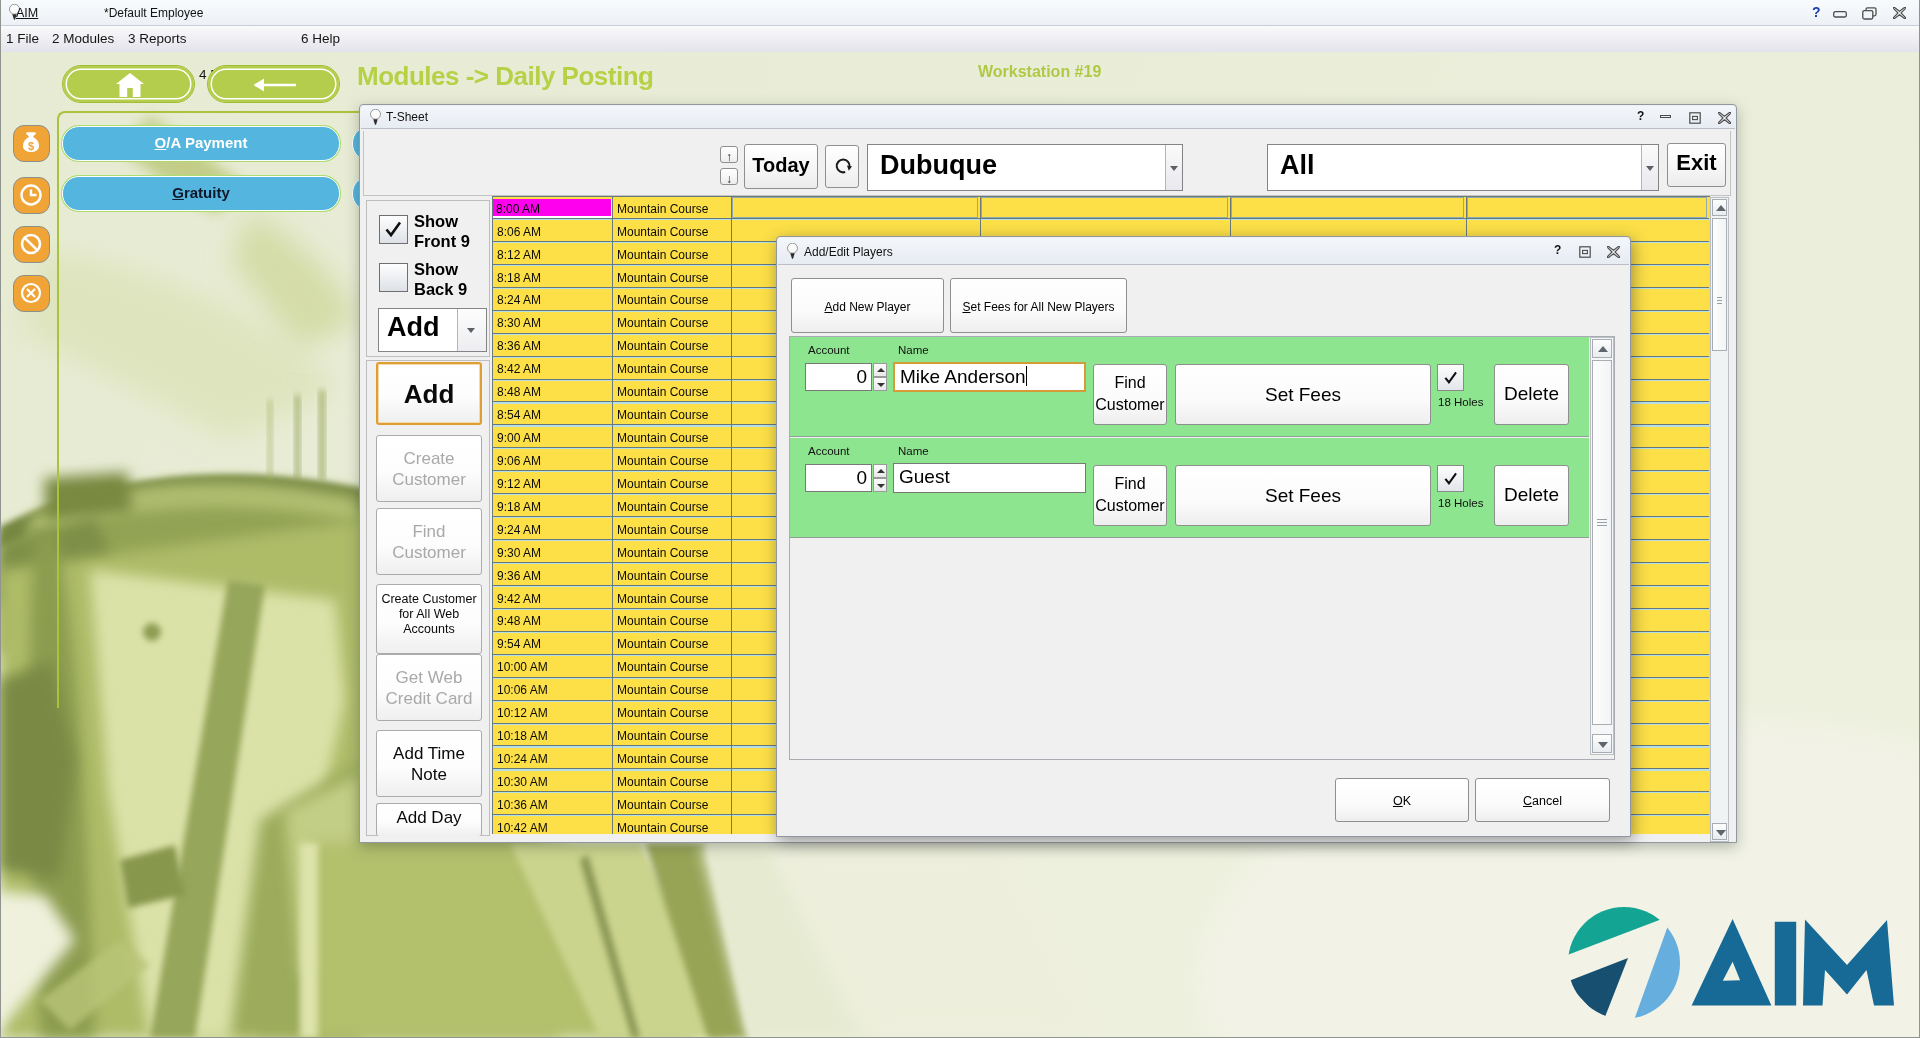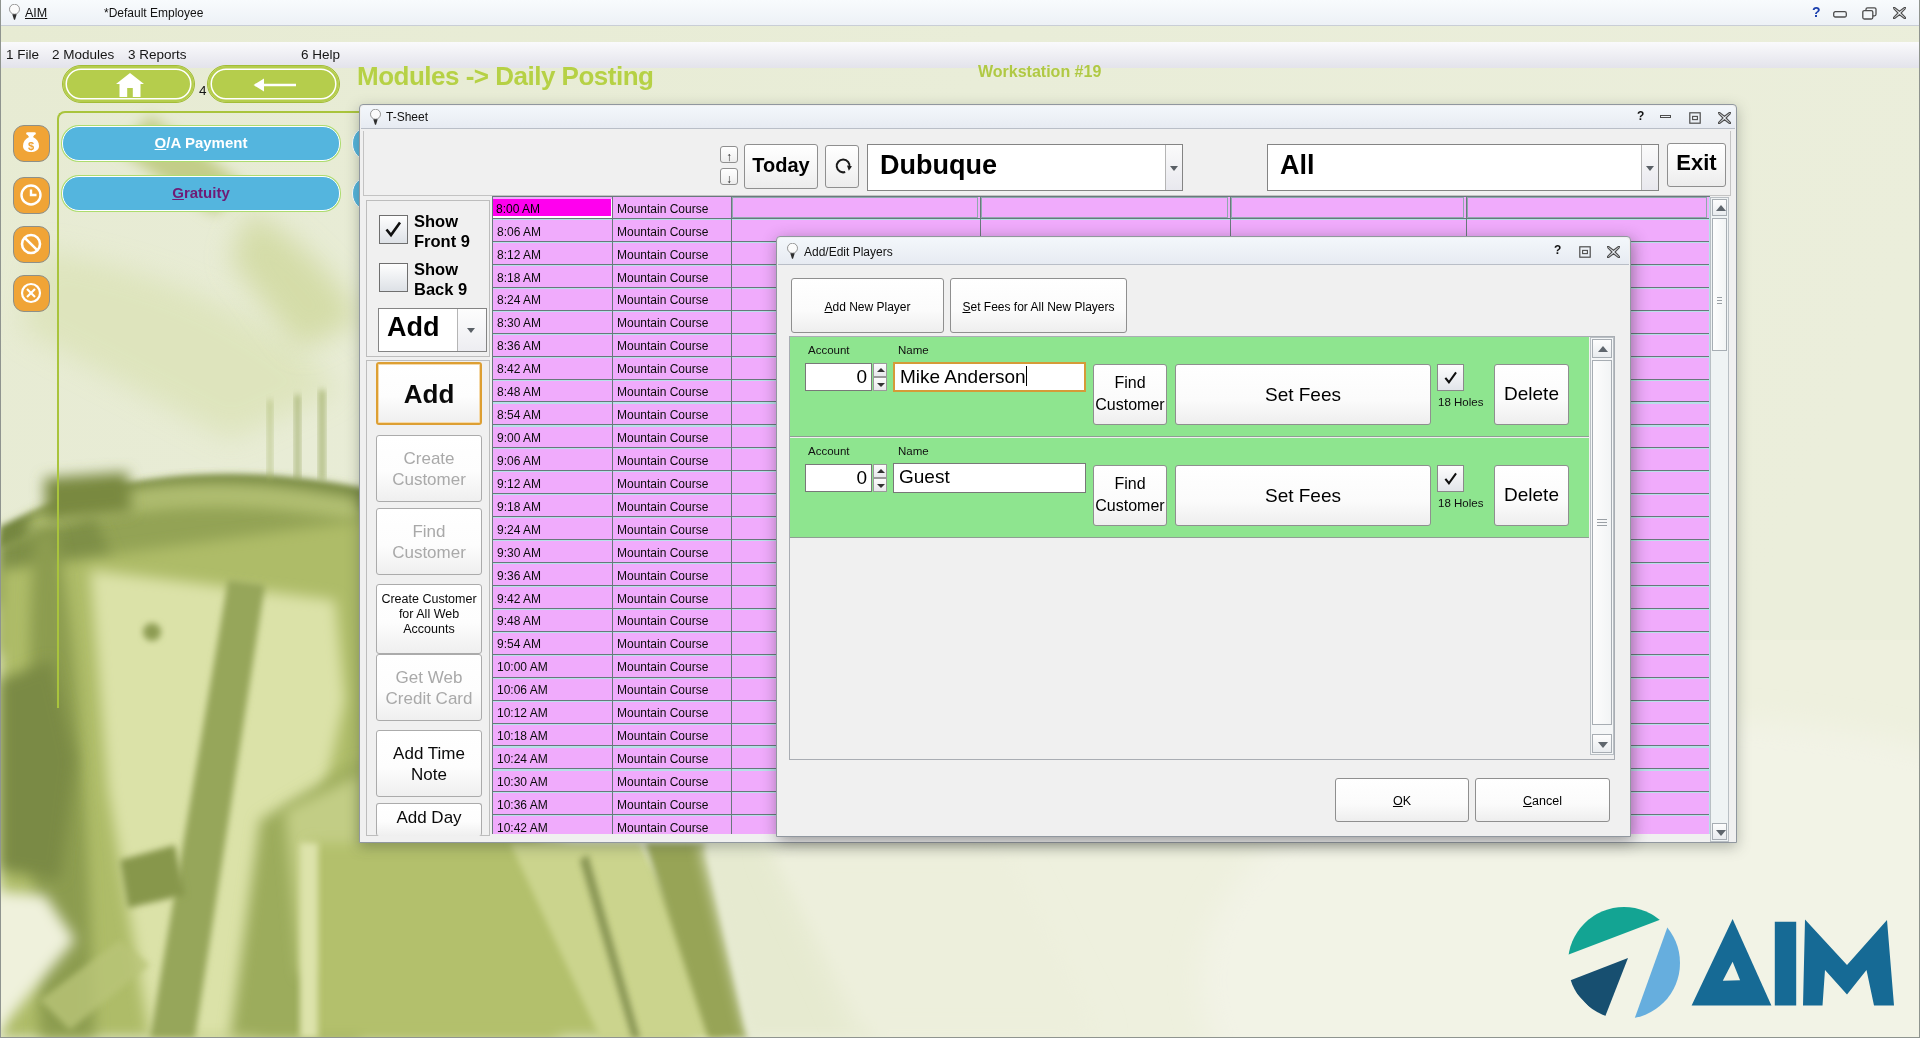--- a/index.html
+++ b/index.html
@@ -1,32 +1,32 @@
 <!DOCTYPE html>
 <html><head><meta charset="utf-8"><style>
 *{margin:0;padding:0;box-sizing:border-box;}
 html,body{width:1920px;height:1038px;overflow:hidden;font-family:"Liberation Sans",sans-serif;}
 body{position:relative;background:#e7ecd6;}
 .abs{position:absolute;}
 
 #titlebar{left:0;top:0;width:1920px;height:26px;background:linear-gradient(#f8fbfd,#edf1f6);border-bottom:1px solid #c9ced6;}
 #titlebar .txt{position:absolute;top:6px;font-size:12.5px;color:#111;}
-#menubar{left:0;top:42px;width:1920px;height:26px;background:linear-gradient(#fafafc,#e3e3eb);}
+#menubar{left:0;top:26px;width:1920px;height:26px;background:linear-gradient(#fafafc,#e3e3eb);}
 #menubar span{position:absolute;top:5px;font-size:13.5px;color:#151515;}
 
 .win{position:absolute;background:#f0f0f0;border:1px solid #90979f;border-radius:4px 4px 0 0;box-shadow:0 4px 14px rgba(60,70,60,.35);}
 .wtitle{position:absolute;left:1px;top:1px;right:1px;height:23px;background:linear-gradient(#f3f7fb,#e7ebf2);border-bottom:1px solid #b9bec7;border-radius:4px 4px 0 0;font-size:12px;color:#111;}
 .wtitle .t{position:absolute;top:4px;}
 .btn{position:absolute;background:linear-gradient(#ffffff,#f6f6f6 55%,#ececec);border:1px solid #8f8f8f;border-radius:3px;color:#000;text-align:center;}
 .btn.white{background:linear-gradient(#ffffff,#fbfbfb 60%,#eeeeee);}
 .combo{position:absolute;background:#fff;border:1px solid #848484;}
 .combo .arr{position:absolute;top:0;right:0;bottom:0;width:17px;background:linear-gradient(#fbfbfb,#e8e8ee);border-left:1px solid #b5b5b5;}
 .carr{position:absolute;width:0;height:0;border-left:4.5px solid transparent;border-right:4.5px solid transparent;border-top:5px solid #5a6066;}
 
-.trow{position:absolute;left:492px;width:1217px;background:#f0abfc;border-bottom:1px solid #67787b;}
+.trow{position:absolute;left:492px;width:1217px;background:#fde047;border-bottom:1px solid #67787b;}
 .tcell{position:absolute;top:0;bottom:0;font-size:12px;color:#0b0b0b;padding:4.5px 0 0 4px;}
 .tcell.time{left:1px;width:118px;}
 .tcell.course{left:121px;width:116px;}
 .vline{position:absolute;top:197px;height:637px;width:1px;background:#69797c;}
 
 .sb{position:absolute;background:#eff3f4;border:1px solid #b9bfc4;}
 .sbtn{position:absolute;left:1px;right:1px;height:17px;background:linear-gradient(#fdfdfd,#e9ecef);border:1px solid #a7adb3;}
 .sthumb{position:absolute;left:1px;right:1px;background:linear-gradient(90deg,#fdfdfd,#f2f4f5);border:1px solid #a7adb3;}
 .grip{position:absolute;left:4px;right:4px;height:1px;background:#9aa0a5;}
 .tri-up{position:absolute;width:0;height:0;border-left:5px solid transparent;border-right:5px solid transparent;border-bottom:6px solid #5f666d;}
@@ -105,21 +105,21 @@
 <rect x="300" y="843" width="18" height="195" fill="#dde3ab" filter="url(#b3)"></rect>
 <path d="M700,843 L770,843 L880,1038 L748,1038 Z" fill="#e6ead0" filter="url(#b7)"></path>
 <path d="M770,843 L1000,843 L1100,1038 L860,1038 Z" fill="#edefdc" filter="url(#b14)"></path>
 </svg>
 
 <div class="abs" id="titlebar">
 <svg width="13" height="17" viewBox="0 0 13 17" style="position:absolute;left:8px;top:4px;">
 <circle cx="6.5" cy="5.2" r="5" fill="#fbfbfb" stroke="#8a8a8a" stroke-width="0.9"></circle>
 <path d="M4.3 10.3 L8.7 10.3 L7 15.8 L6 15.8 Z" fill="#2e2e2e"></path>
 </svg>
-<span class="txt" style="left:25px;text-decoration:underline;">AIM</span>
+<span class="txt" style="left:16px;text-decoration:underline;">AIM</span>
 <span class="txt" style="left:104px;font-size:12px;">*Default Employee</span>
 <span class="txt" style="left:1812px;top:4px;font-weight:bold;color:#1b3fae;font-size:14px;">?</span>
 <svg width="14" height="7" viewBox="0 0 14 7" style="position:absolute;left:1833px;top:11px;">
 <rect x="0.7" y="0.7" width="12.6" height="5.3" rx="1.6" fill="none" stroke="#4d4d4d" stroke-width="1.3"></rect>
 </svg>
 <svg width="15" height="13" viewBox="0 0 15 13" style="position:absolute;left:1862px;top:7px;">
 <rect x="4" y="0.8" width="10" height="8" rx="1.5" fill="none" stroke="#4d4d4d" stroke-width="1.3"></rect>
 <rect x="0.8" y="3.6" width="10" height="8.4" rx="1.5" fill="#f3f6f9" stroke="#4d4d4d" stroke-width="1.3"></rect>
 </svg>
 <svg width="13" height="12" viewBox="0 0 13 12" style="position:absolute;left:1893px;top:7px;">
@@ -170,21 +170,21 @@
 <div class="abs" style="left:13px;top:275px;width:37px;height:37px;background:#f0a436;border:1.5px solid #8d9089;border-radius:11px;">
     <svg width="34" height="34" style="position:absolute;left:0;top:0;" viewBox="0 0 34 34">
 <circle cx="17" cy="17" r="9" fill="none" stroke="#fff" stroke-width="2.2"></circle>
 <line x1="13" y1="13" x2="21" y2="21" stroke="#fff" stroke-width="2.2"></line>
 <line x1="21" y1="13" x2="13" y2="21" stroke="#fff" stroke-width="2.2"></line>
 </svg>
   </div>
 <div class="abs" style="left:352px;top:126px;width:80px;height:35px;background:#54b5de;border-radius:17px;border:1px solid #fff;"></div>
 <div class="abs" style="left:352px;top:176px;width:80px;height:35px;background:#54b5de;border-radius:17px;border:1px solid #fff;"></div>
 <div class="abs" style="left:62px;top:126px;width:278px;height:35px;background:#54b5de;border-radius:17px;border:1.5px solid #ffffff;box-shadow:0 0 0 1px #addc6e;color:#fff;font-weight:bold;font-size:15px;text-align:center;padding-top:7px;"><u>O</u>/A Payment</div>
-<div class="abs" style="left:62px;top:176px;width:278px;height:35px;background:#54b5de;border-radius:17px;border:1.5px solid #ffffff;box-shadow:0 0 0 1px #addc6e;color:#701a75;font-weight:bold;font-size:15px;text-align:center;padding-top:7px;"><u>G</u>ratuity</div>
+<div class="abs" style="left:62px;top:176px;width:278px;height:35px;background:#54b5de;border-radius:17px;border:1.5px solid #ffffff;box-shadow:0 0 0 1px #addc6e;color:#0f172a;font-weight:bold;font-size:15px;text-align:center;padding-top:7px;"><u>G</u>ratuity</div>
 
 <svg class="abs" style="left:1540px;top:890px;" width="380" height="148" viewBox="0 0 380 148">
 <defs>
       <clipPath id="lc">
         <circle cx="84" cy="73" r="56"></circle>
       </clipPath>
     </defs>
 <g clip-path="url(#lc)">
 <polygon points="22,67 122,29 134,-4 6,2" fill="#13a493"></polygon>
 <polygon points="93,133 130,30 170,43 150,140" fill="#66aede"></polygon>

